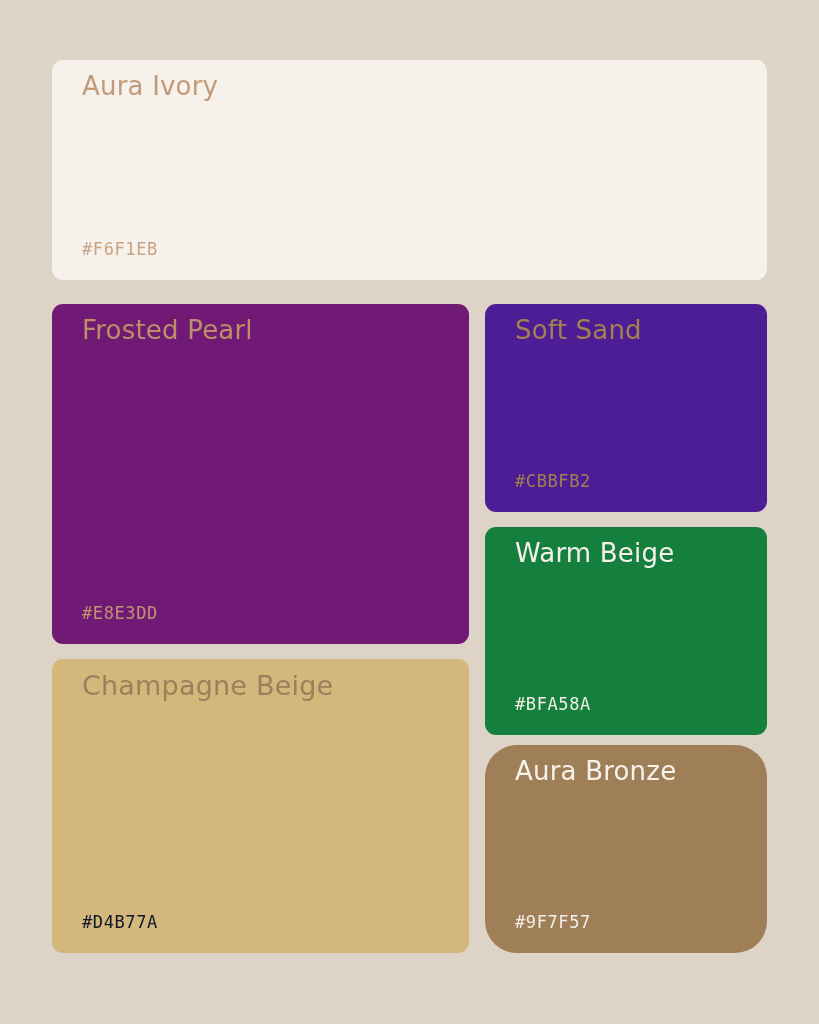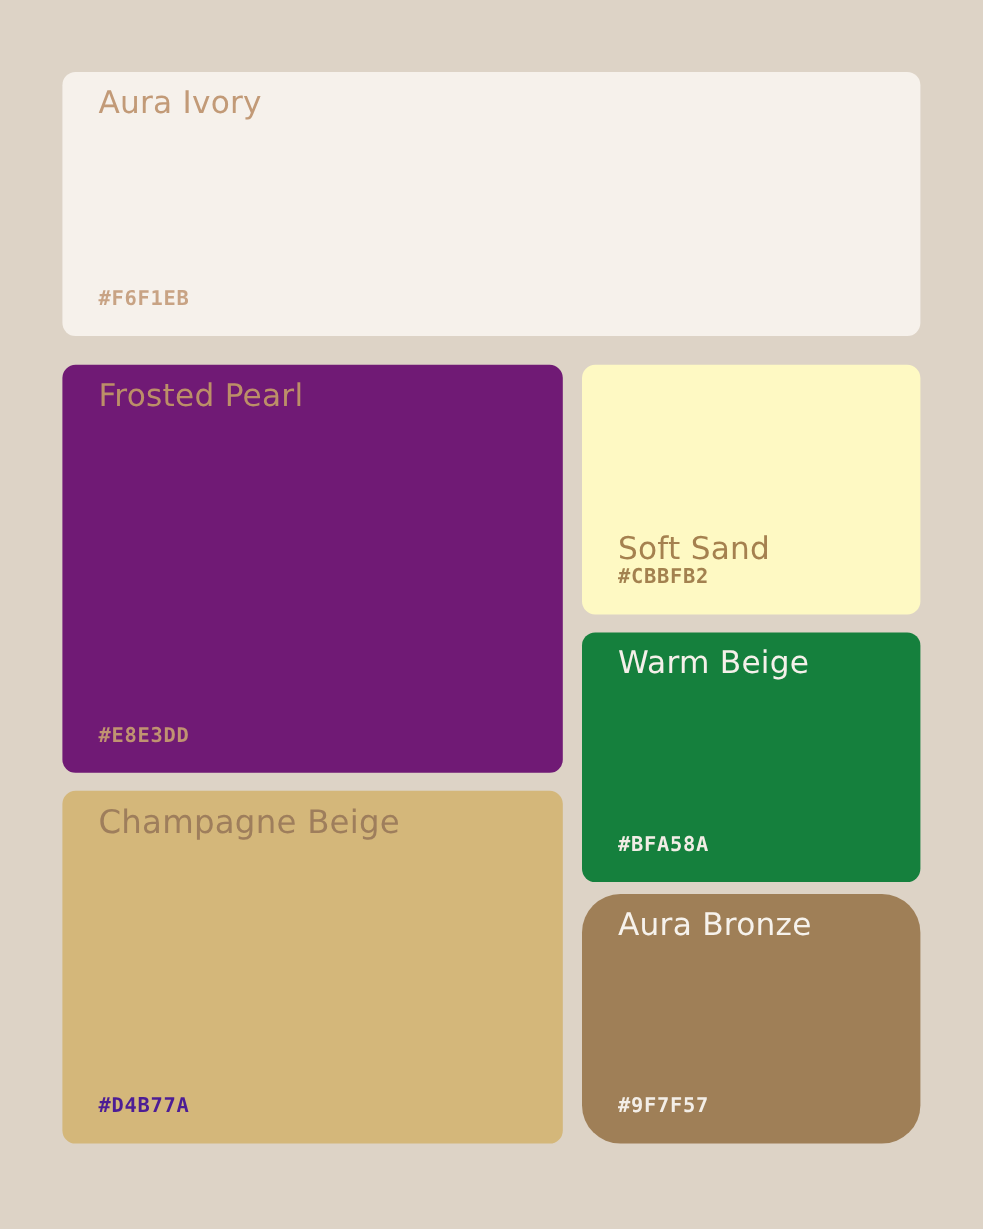--- a/index.html
+++ b/index.html
@@ -46,21 +46,21 @@
     font-weight: 400;
     letter-spacing: 0.2px;
     line-height: 1.1;
     margin: 0;
     white-space: nowrap;
   }
 
   .swatch-hex {
     font-family: "DejaVu Sans Mono", monospace;
     font-size: 17px;
-    font-weight: 700;
+    font-weight: 400;
     letter-spacing: 0.6px;
     line-height: 1;
     margin: 0;
     white-space: nowrap;
   }
 
   
   #card-aura-ivory     { left: 0;     top: 0;   width: 715px; height: 220px; }
   #card-frosted-pearl  { left: 0;     top: 244px; width: 417px; height: 340px; }
   #card-champagne-gold { left: 0;     top: 599px; width: 417px; height: 294px; }
@@ -80,33 +80,33 @@
     <div class="swatch-card" id="card-aura-ivory" style="background-color: rgb(246, 241, 235);">
       <div class="swatch-name" style="color: rgb(194, 154, 119);">Aura Ivory</div>
       <div class="swatch-hex" style="color: rgb(200, 163, 132);">#F6F1EB</div>
     </div>
 
     <div class="swatch-card" id="card-frosted-pearl" style="background-color: #701a75; gap: 30px;">
       <div class="swatch-name" style="color: rgb(188, 143, 104);">Frosted Pearl</div>
       <div class="swatch-hex" style="color: rgb(192, 147, 113);">#E8E3DD</div>
     </div>
 
-    <div class="swatch-card" id="card-soft-sand" style="background-color: #fef9c3; justify-content: flex-end;">
+    <div class="swatch-card" id="card-soft-sand" style="background-color: #4c1d95;">
       <div class="swatch-name" style="color: rgb(165, 129, 79);">Soft Sand</div>
       <div class="swatch-hex" style="color: rgb(163, 129, 79);">#CBBFB2</div>
     </div>
 
     <div class="swatch-card" id="card-warm-beige" style="background-color: #15803d;">
       <div class="swatch-name" style="color: rgb(245, 240, 234);">Warm Beige</div>
       <div class="swatch-hex" style="color: rgb(242, 237, 230);">#BFA58A</div>
     </div>
 
     <div class="swatch-card" id="card-champagne-gold" style="background-color: rgb(212, 183, 122);">
       <div class="swatch-name" style="color: rgb(158, 126, 92);">Champagne Beige</div>
-      <div class="swatch-hex" style="color: #4c1d95;">#D4B77A</div>
+      <div class="swatch-hex" style="color: #0f172a;">#D4B77A</div>
     </div>
 
     <div class="swatch-card" id="card-aura-bronze" style="background-color: rgb(159, 127, 87);">
       <div class="swatch-name" style="color: rgb(246, 242, 236);">Aura Bronze</div>
       <div class="swatch-hex" style="color: rgb(243, 238, 231);">#9F7F57</div>
     </div>
 
   </div>
 </div>
 

